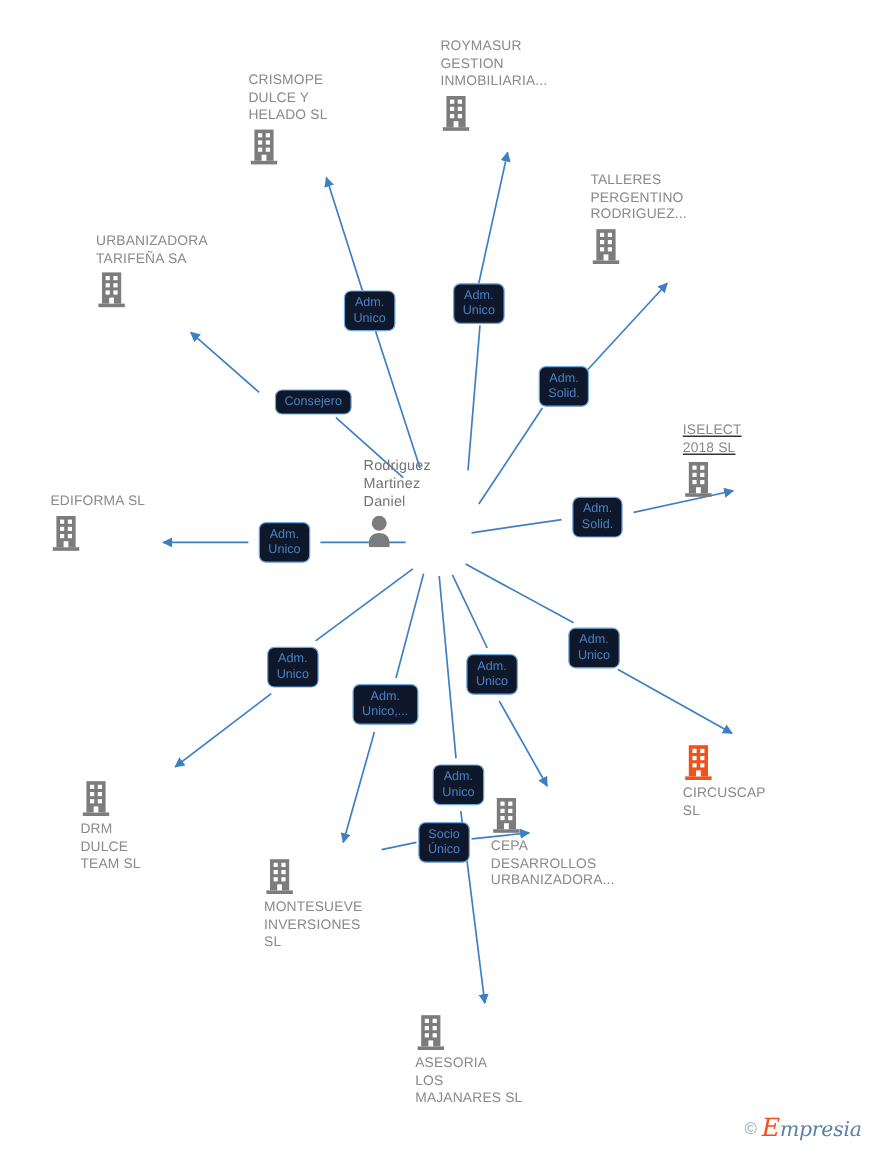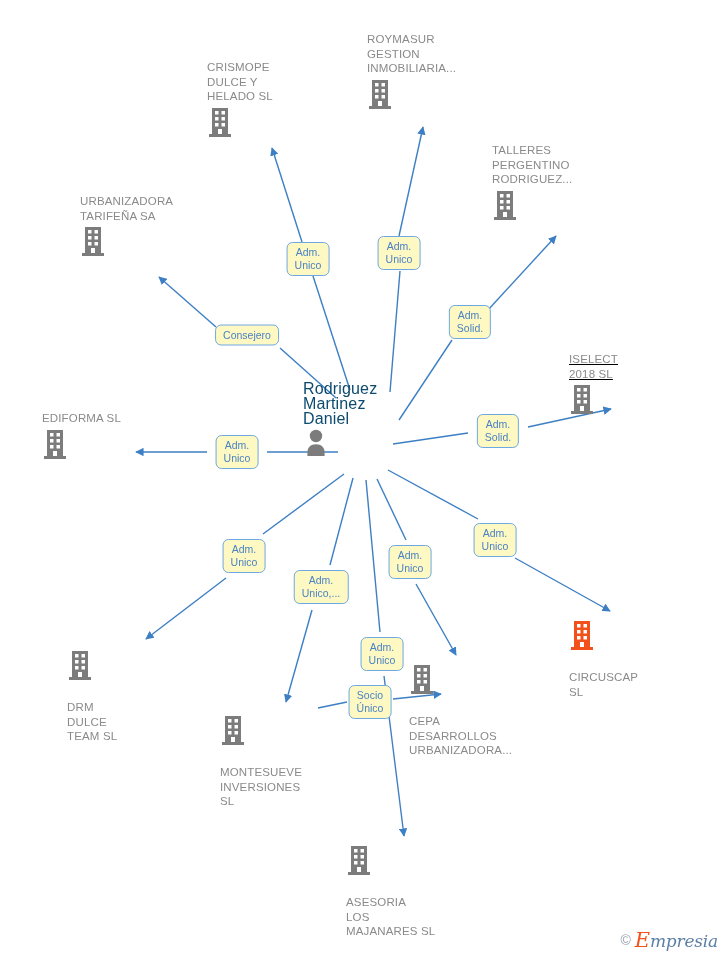--- a/index.html
+++ b/index.html
@@ -47,31 +47,31 @@
     font-size: 11.5px;
     line-height: 14.5px;
     color: #8a8a8a;
     letter-spacing: 0.15px;
     white-space: pre-line;
   }
   .node.label-above .node-label {
     margin-bottom: 2px;
   }
   .node.label-below .node-label {
-    margin-top: 19px;
+    margin-top: 3px;
   }
   .node.person .node-label {
-    color: #0c4a6e;
-    font-size: 16px;
+    color: #737373;
+    font-size: 12px;
     line-height: 15px;
   }
   .edge-label {
     position: absolute;
     transform: translate(-50%, -50%);
-    background: #fef9c3;
+    background: #0f172a;
     border: 1.3px solid #6ea8e0;
     border-radius: 6px;
     color: #4a82c4;
     font-size: 10.5px;
     line-height: 13px;
     padding: 3px 7px;
     text-align: center;
     white-space: pre-line;
     cursor: pointer;
     box-sizing: border-box;
@@ -411,21 +411,21 @@
         </svg>
     </span>
   </div>
 
   <div class="edge-label" style="left:308px; top:259px;">Adm.
 Unico</div>
   <div class="edge-label" style="left:399px; top:253px;">Adm.
 Unico</div>
   <div class="edge-label" style="left:470px; top:322px;">Adm.
 Solid.</div>
-  <div class="edge-label" style="left:247px; top:335px;">Consejero</div>
+  <div class="edge-label" style="left:261px; top:335px;">Consejero</div>
   <div class="edge-label" style="left:498px; top:431px;">Adm.
 Solid.</div>
   <div class="edge-label" style="left:237px; top:452px;">Adm.
 Unico</div>
   <div class="edge-label" style="left:244px; top:556px;">Adm.
 Unico</div>
   <div class="edge-label" style="left:321px; top:587px;">Adm.
 Unico,...</div>
   <div class="edge-label" style="left:410px; top:562px;">Adm.
 Unico</div>

